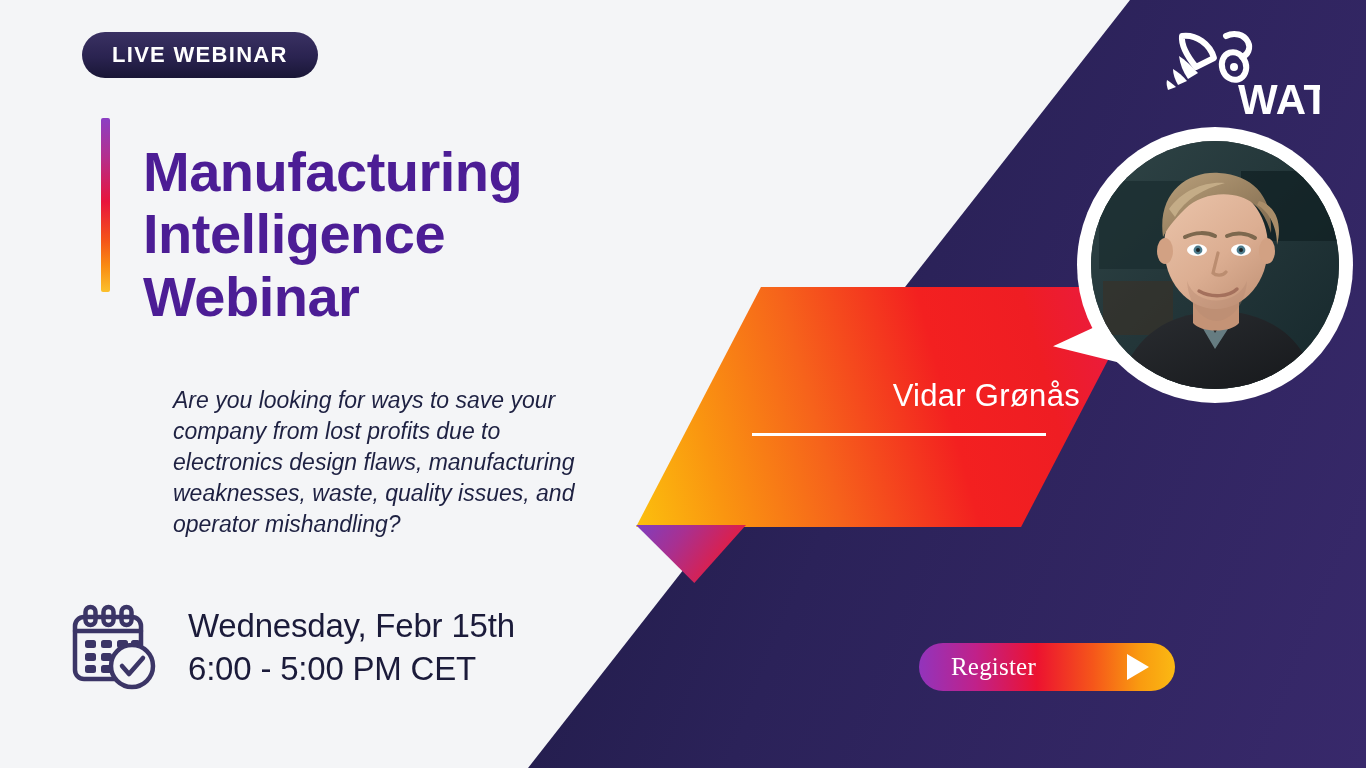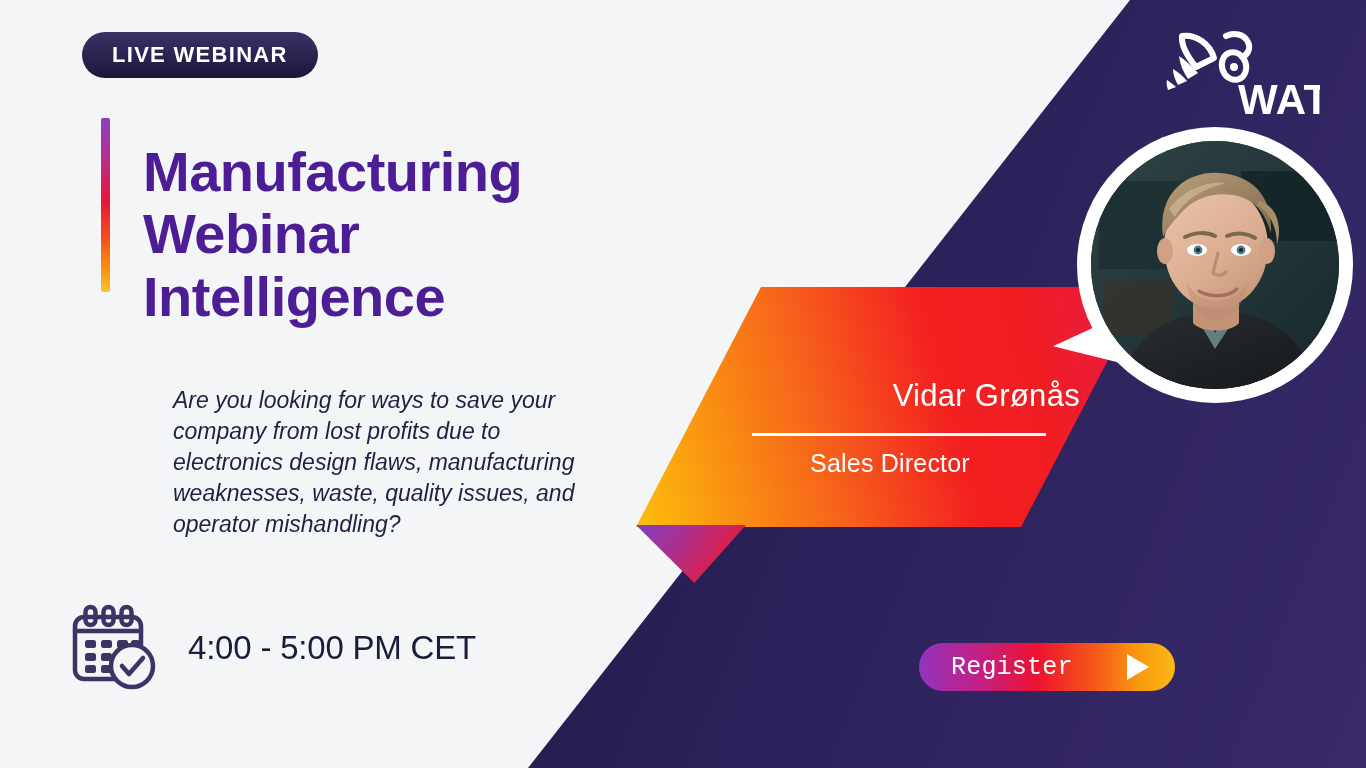--- a/index.html
+++ b/index.html
@@ -205,21 +205,21 @@
     width: 256px;
     height: 48px;
     border: none;
     border-radius: 24px;
     padding: 0 26px 0 32px;
     background: linear-gradient(90deg, #9234bc 0%, #c0218a 22%, #ec1230 46%, #f5561a 68%, #f99a10 86%, #fbb913 100%);
     display: flex;
     align-items: center;
     justify-content: space-between;
     cursor: pointer;
-    font-family: Liberation Mono, monospace;
+    font-family: Liberation Serif, serif;
   }
   .register-label {
     color: #ffffff;
     font-size: 25px;
     letter-spacing: 0.2px;
   }
   .play-tri {
     width: 0;
     height: 0;
     border-top: 13px solid transparent;
@@ -236,22 +236,22 @@
   <div class="bg-dark"></div>
 
   <div class="live-badge">
     <span>LIVE WEBINAR</span>
   </div>
 
   <div class="accent-bar"></div>
 
   <h1 class="headline">
     <span class="headline-line">Manufacturing</span>
+    <span class="headline-line">Intelligence</span>
     <span class="headline-line">Webinar</span>
-    <span class="headline-line">Intelligence</span>
   </h1>
 
   <p class="body-copy">Are you looking for ways to save your company from lost profits due to electronics design flaws, manufacturing weaknesses, waste, quality issues, and operator mishandling?</p>
 
   <div class="date-block">
     <svg class="cal-icon" viewBox="0 0 92 88">
       <g fill="none" stroke="#3b3566" stroke-width="4.5" stroke-linecap="round" stroke-linejoin="round">
         <rect x="5" y="13" width="66" height="62" rx="9"></rect>
         <rect x="15.5" y="3" width="10" height="18" rx="5"></rect>
         <rect x="33.5" y="3" width="10" height="18" rx="5"></rect>
@@ -266,21 +266,22 @@
         <rect x="15" y="49" width="11" height="8" rx="2.5"></rect>
         <rect x="31" y="49" width="11" height="8" rx="2.5"></rect>
         <rect x="47" y="49" width="11" height="8" rx="2.5"></rect>
         <rect x="15" y="61" width="11" height="8" rx="2.5"></rect>
         <rect x="31" y="61" width="11" height="8" rx="2.5"></rect>
       </g>
       <circle cx="62" cy="62" r="21" fill="#f4f5f7" stroke="#3b3566" stroke-width="4.5"></circle>
       <polyline points="52,62 59,70 73,54" fill="none" stroke="#3b3566" stroke-width="4.5" stroke-linecap="round" stroke-linejoin="round"></polyline>
     </svg>
     <div class="date-text">
-      <span>4:00 - 5:00 PM CET</span>
+      <span>Wednesday, Febr 15th</span>
+      <span>6:00 - 5:00 PM CET</span>
     </div>
   </div>
 
   <div class="logo">
     <svg viewBox="0 0 168 96" width="168" height="96">
       <g fill="#ffffff">
         <path d="M30 14 C44 12 58 22 62 36 L44 45 C35 34 29 24 30 14 Z" fill="none" stroke="#ffffff" stroke-width="6" stroke-linejoin="round"></path>
         <path d="M27 34 C33 38 40 44 46 51 L36 57 C31 50 28 42 27 34 Z"></path>
         <path d="M21 47 C26 50 31 54 35 59 L26 63 C23 58 21 52 21 47 Z"></path>
         <path d="M15 58 C18 60 21 62 24 65 L16 68 C15 65 14 61 15 58 Z"></path>
@@ -289,21 +290,20 @@
         <circle cx="82" cy="45" r="4"></circle>
       </g>
       <text x="86" y="92" fill="#ffffff" font-family="Liberation Sans, sans-serif" font-size="42" font-weight="bold" letter-spacing="0.5">WATS</text>
     </svg>
   </div>
 
   <div class="speaker-card"></div>
   <div class="card-tail"></div>
   <div class="speaker-name">Vidar Grønås</div>
   <div class="speaker-rule"></div>
-  <div class="speaker-role">Sales Director</div>
 
   <div class="avatar-wrap">
     <div class="avatar-tail"></div>
     <div class="avatar-ring"></div>
     <div class="avatar-photo">
       <svg width="248" height="248" viewBox="0 0 248 248">
         <defs>
           <linearGradient id="bgRoom" x1="0" y1="0" x2="1" y2="1">
             <stop offset="0%" stop-color="#2f4446"></stop>
             <stop offset="45%" stop-color="#24373a"></stop>

